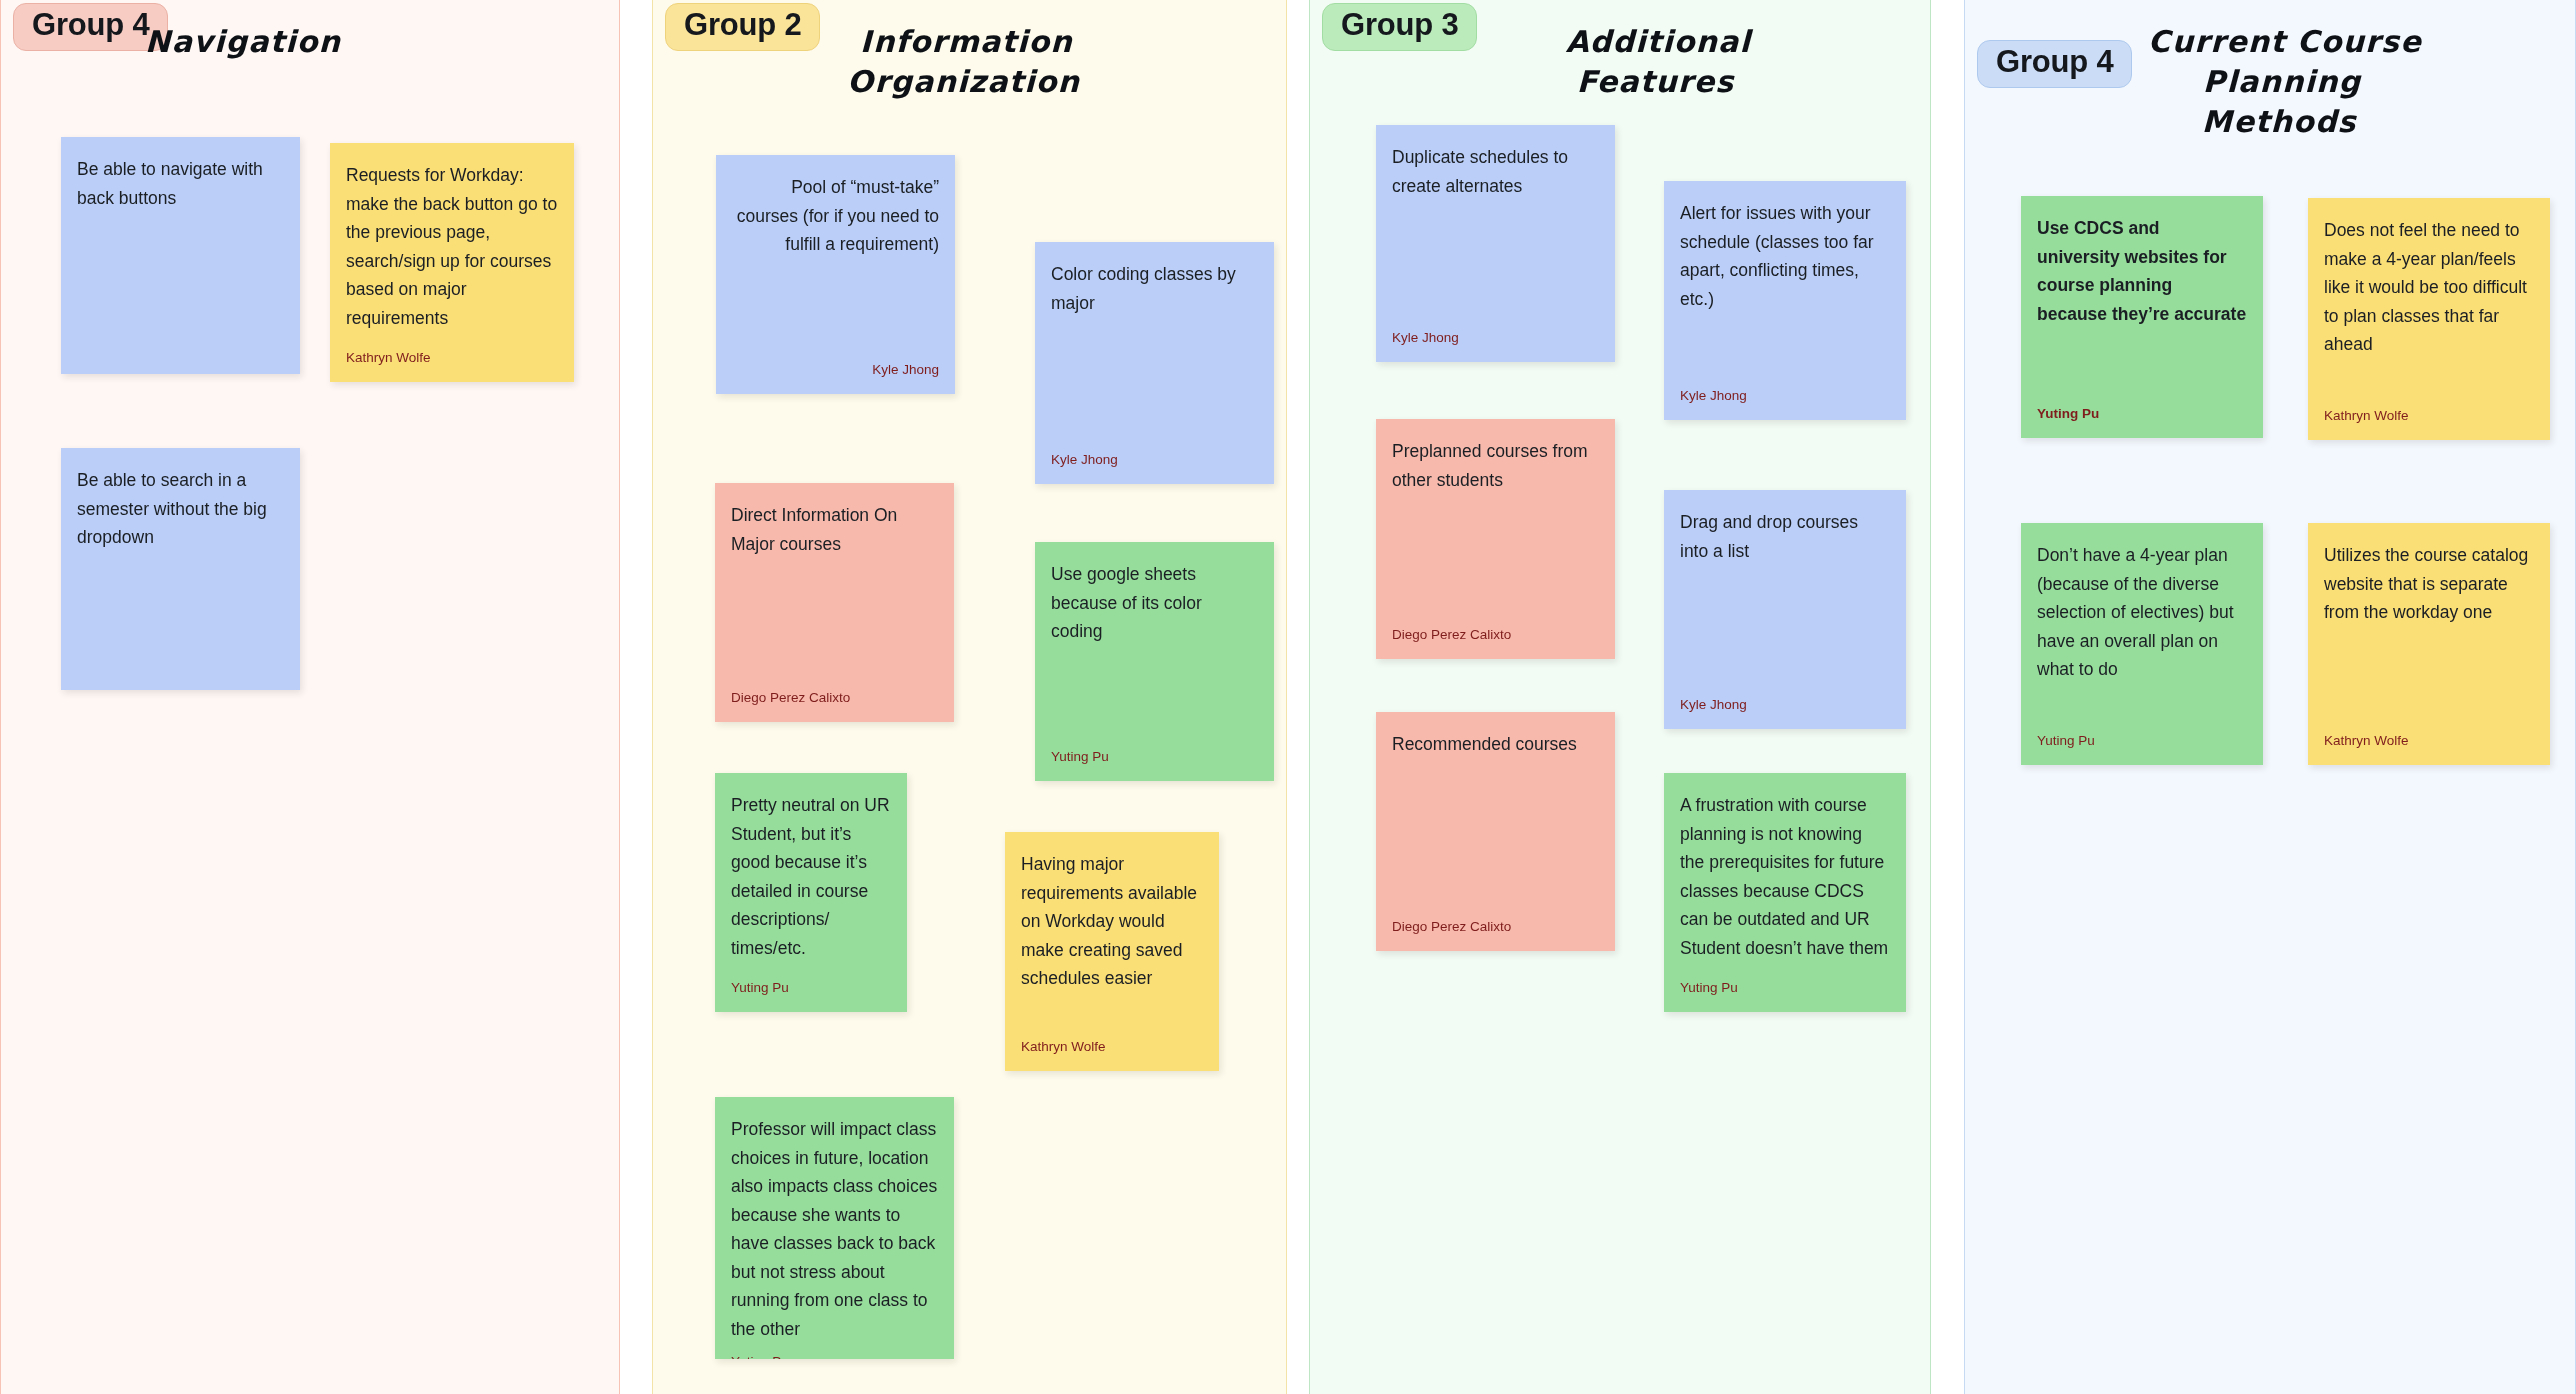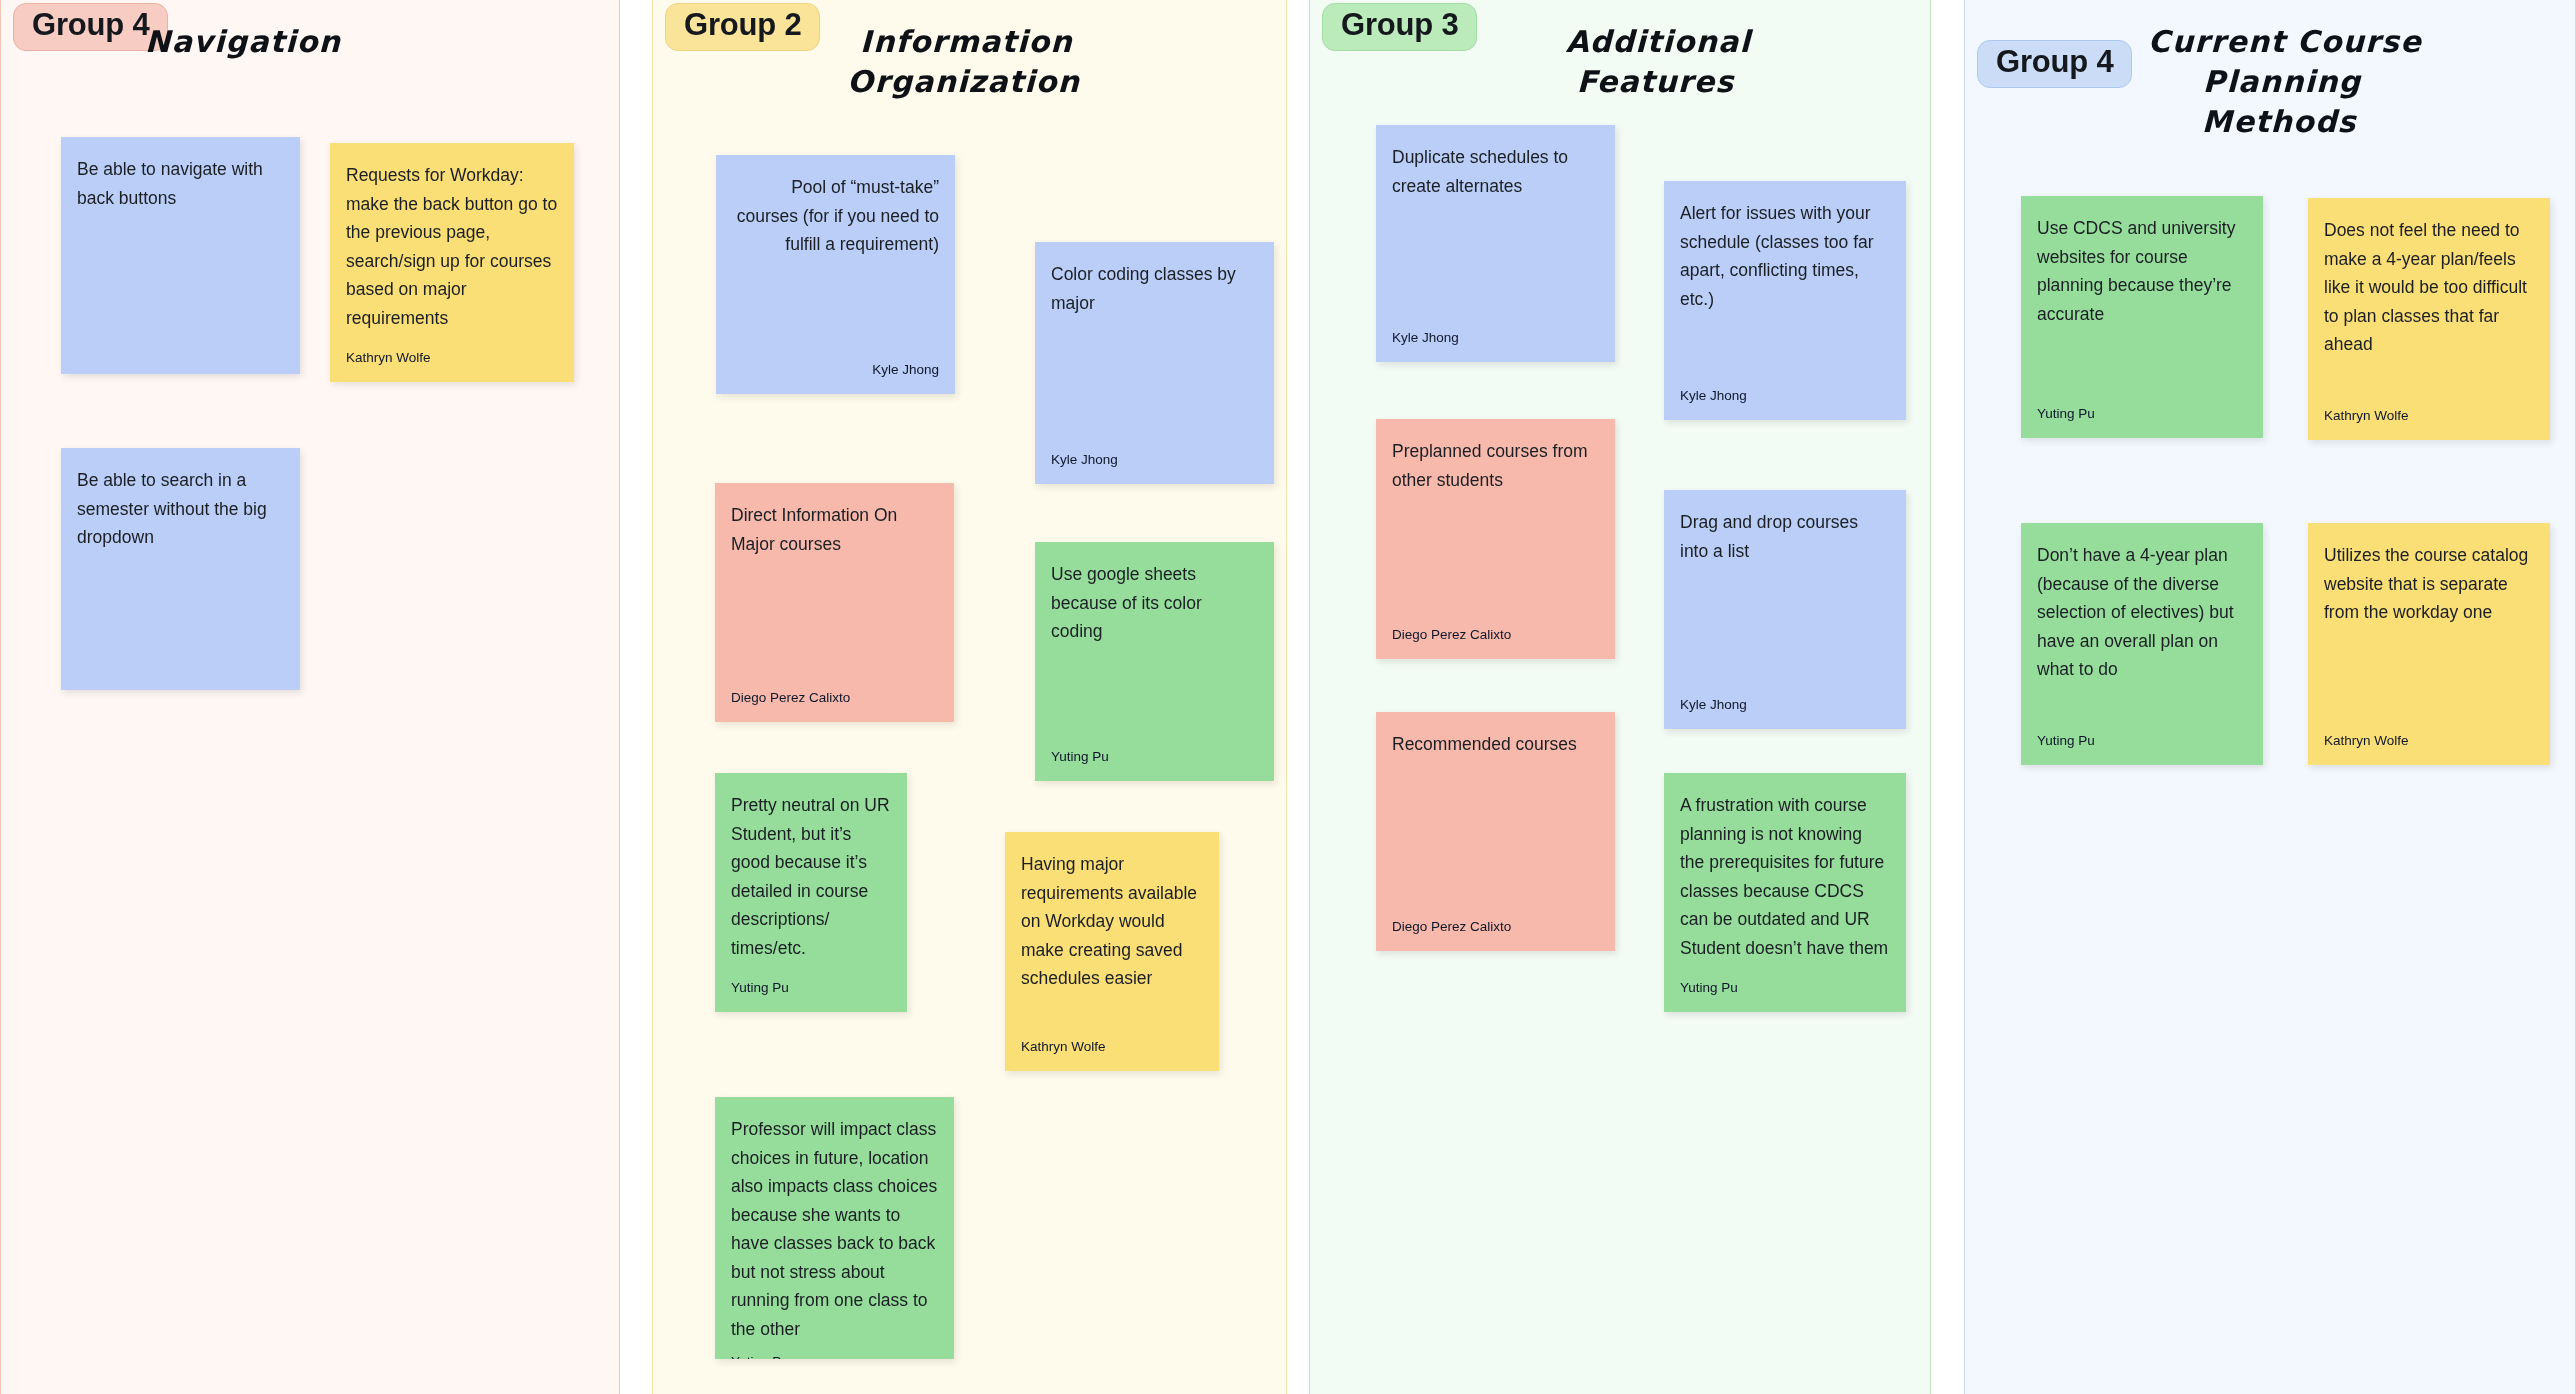--- a/index.html
+++ b/index.html
@@ -63,21 +63,21 @@
     font-size: 17.5px;
     line-height: 1.63;
     color: #1b1f24;
     white-space: pre-line;
     flex: 0 0 auto;
   }
   .note-author {
     margin-top: auto;
     font-size: 13.5px;
     line-height: 1.4;
-    color: #0f172a;
+    color: #7f1d1d;
     padding-top: 10px;
   }
 </style>
 </head>
 <body>
 
 <div id="board" style="background: rgb(255, 255, 255);">
     <div class="panel" style="left: 0px; width: 620px; background: rgb(254, 247, 244); border-left: 1.5px solid rgb(246, 195, 181); border-right: 1.5px solid rgb(246, 195, 181);">
       <div class="panel-label" style="left: 12px; top: 3px; background: rgb(247, 204, 195); border: 1.5px solid rgb(235, 177, 165);">Group 4</div>
       <div class="panel-title" style="left: 100px; top: 22px; width: 289px;">Navigation</div>
@@ -152,21 +152,21 @@
       </div>
       <div class="note" style="left: 354px; top: 773px; width: 242px; height: 239px; background: rgb(150, 221, 156);">
         <div class="note-text">A frustration with course planning is not knowing the prerequisites for future classes because CDCS can be outdated and UR Student doesn’t have them</div>
         <div class="note-author">Yuting Pu</div>
       </div>
     </div>
     <div class="panel" style="left: 1964px; width: 612px; background: rgb(243, 248, 254); border-left: 1.5px solid rgb(198, 218, 243); border-right: 1.5px solid rgb(198, 218, 243);">
       <div class="panel-label" style="left: 12px; top: 3px; background: rgb(203, 221, 246); border: 1.5px solid rgb(174, 201, 238); margin-top: 37px;">Group 4</div>
       <div class="panel-title" style="left: 160px; top: 22px; width: 319px;">Current Course
 Planning Methods</div>
-      <div class="note" style="left: 56px; top: 196px; width: 242px; height: 242px; background: rgb(150, 221, 156);">
+      <div class="note" style="left: 56px; top: 196px; width: 242px; height: 242px; background: rgb(150, 221, 156); font-weight: bold;">
         <div class="note-text">Use CDCS and university websites for course planning because they’re accurate</div>
         <div class="note-author">Yuting Pu</div>
       </div>
       <div class="note" style="left: 343px; top: 198px; width: 242px; height: 242px; background: rgb(250, 222, 118);">
         <div class="note-text">Does not feel the need to make a 4-year plan/feels like it would be too difficult to plan classes that far ahead</div>
         <div class="note-author">Kathryn Wolfe</div>
       </div>
       <div class="note" style="left: 56px; top: 523px; width: 242px; height: 242px; background: rgb(150, 221, 156);">
         <div class="note-text">Don’t have a 4-year plan (because of the diverse selection of electives) but have an overall plan on what to do</div>
         <div class="note-author">Yuting Pu</div>

